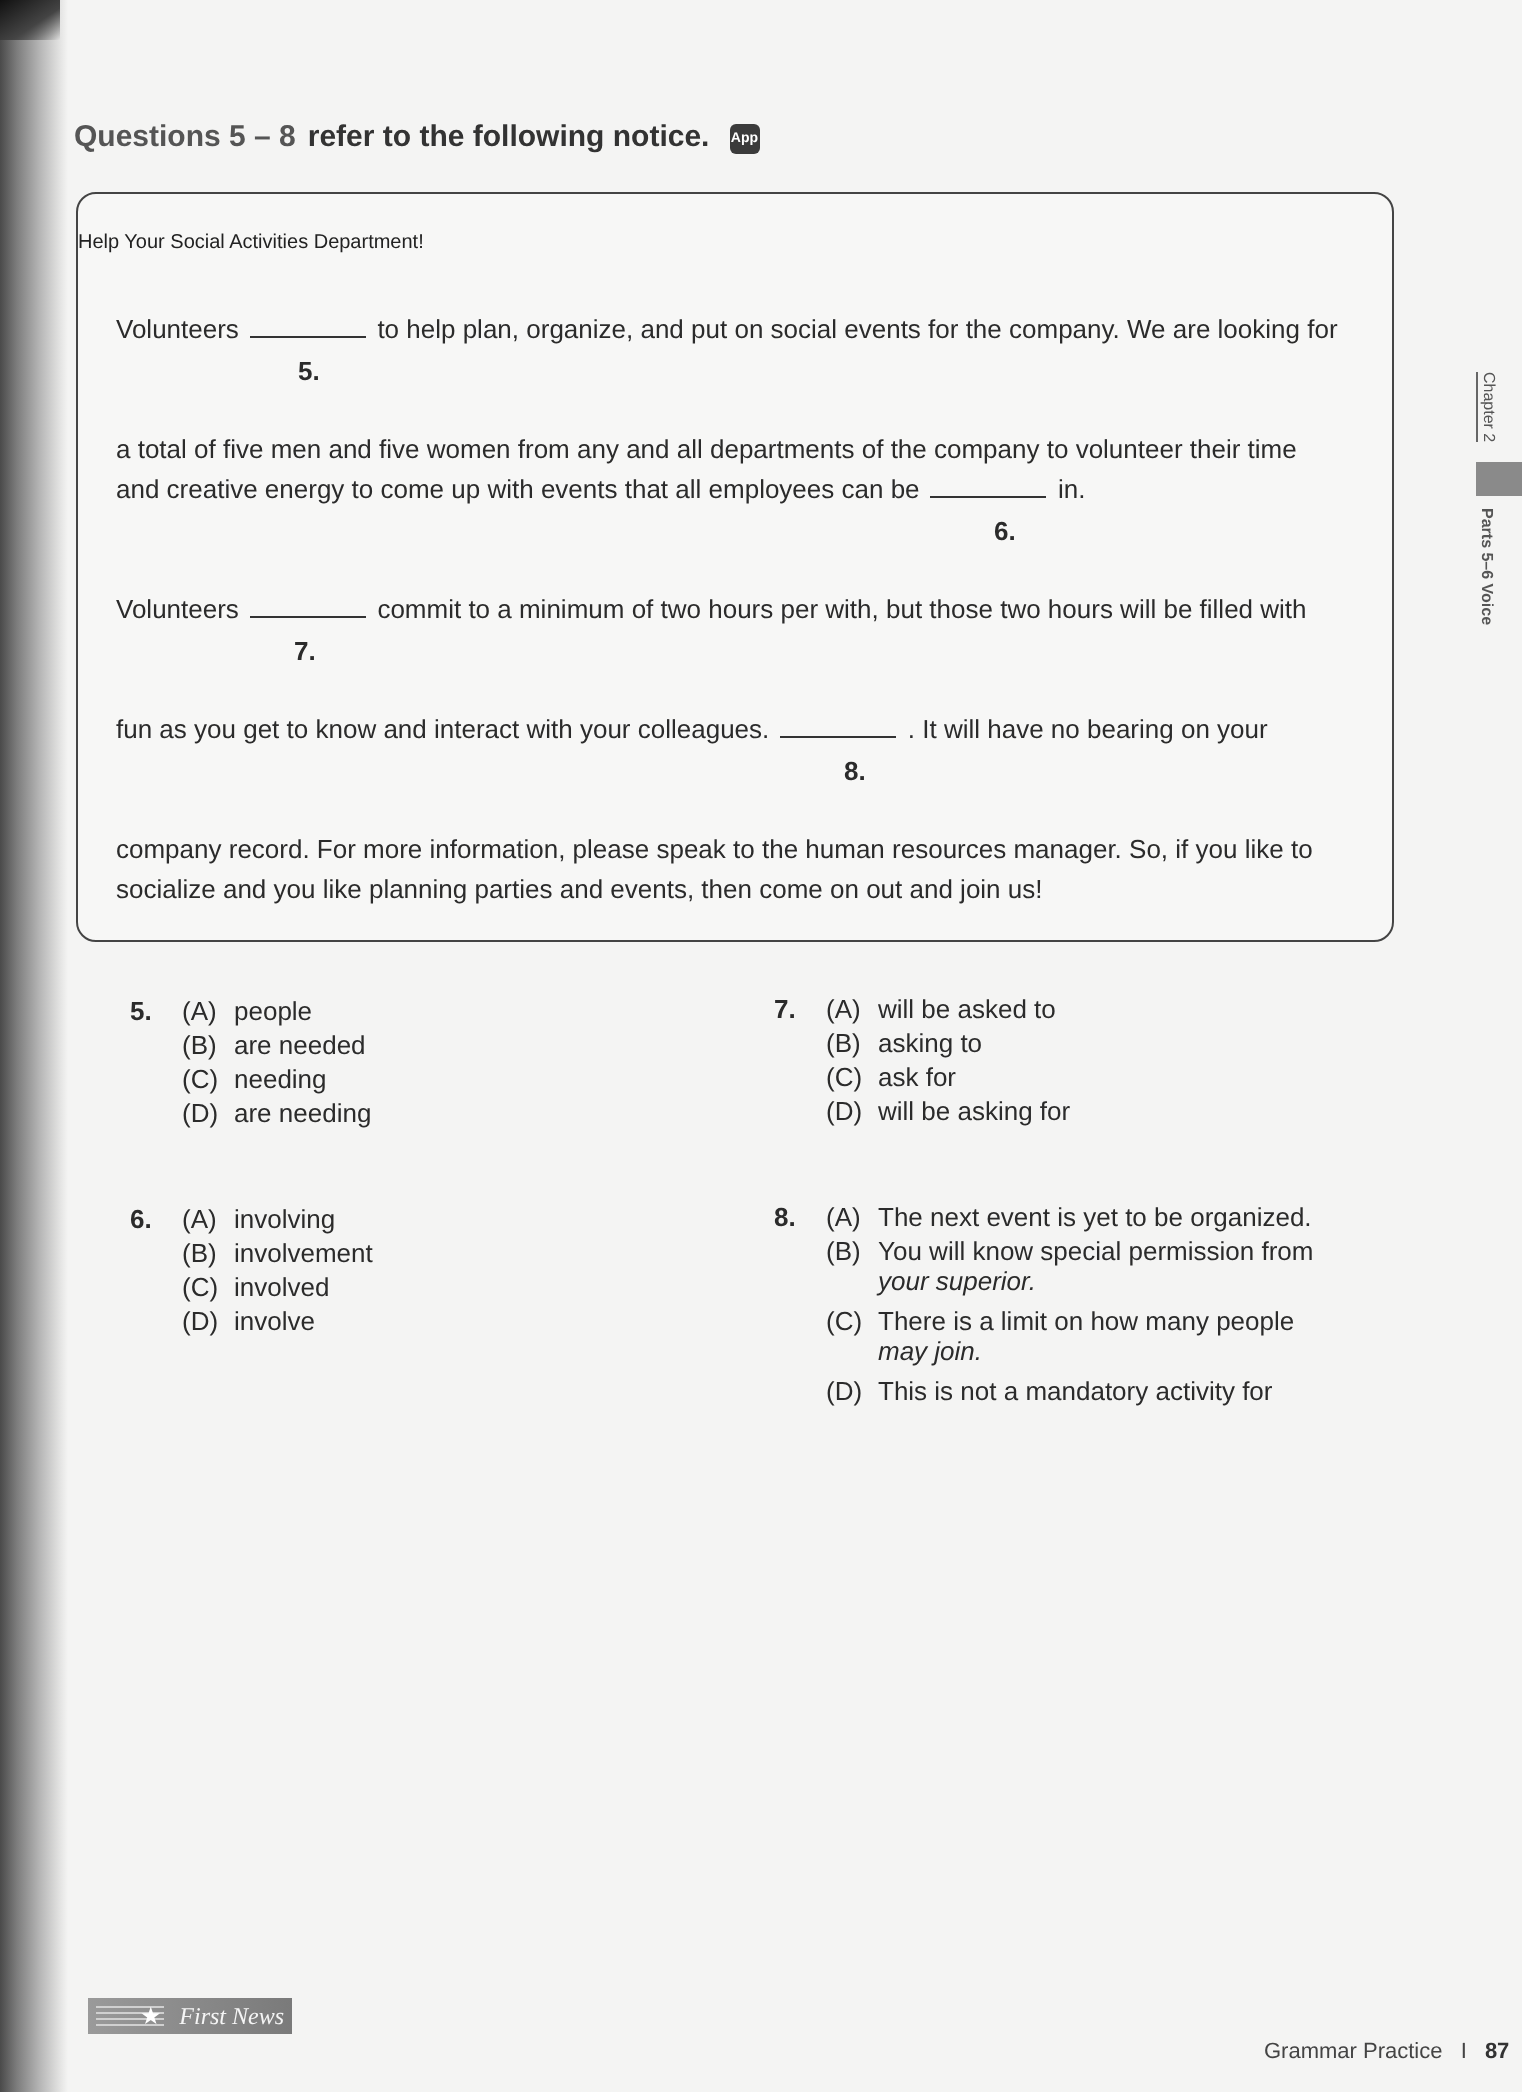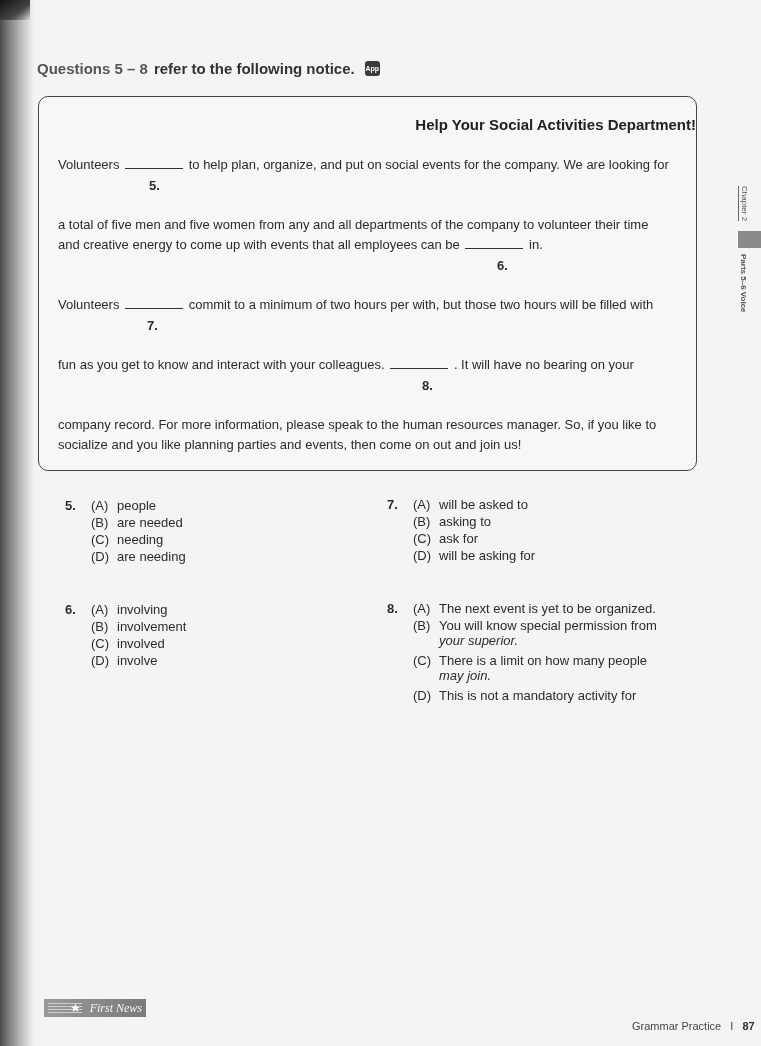--- a/index.html
+++ b/index.html
@@ -13,36 +13,36 @@
     position: absolute; left: 0; top: 0; width: 34px; height: 1046px;
     background: linear-gradient(to right, #4a4a4a 0%, #7d7d7d 25%, #b8b8b8 60%, #e6e6e5 90%, #f4f4f3 100%);
   }
   .spine-top {
     position: absolute; left: 0; top: 0; width: 30px; height: 20px;
     background: linear-gradient(to bottom right, #111 0%, #444 60%, transparent 100%);
   }
   .header {
     position: absolute; left: 37px; top: 60px;
     font-size: 15px; font-weight: bold; color: #333;
-    display: flex; align-items: center; gap: 6px;
+    display: flex; align-items: flex-end; gap: 6px;
   }
   .header .accent { color: #555; }
   .app-badge {
     display: inline-block; width: 15px; height: 15px; border-radius: 3px;
     background: #3b3b3b; color: #fff; font-size: 7px; line-height: 15px; text-align: center;
     font-weight: bold; margin-left: 4px;
   }
   .notice {
     position: absolute; left: 38px; top: 96px; width: 659px; height: 375px;
     border: 1.5px solid #444; border-radius: 10px; box-sizing: border-box;
     background: #f7f7f6;
   }
   .notice-title {
-    position: absolute; left: 0; right: 0; top: 19px; text-align: right;
-    font-size: 15px; font-weight: bold; color: #222;
+    position: absolute; left: 0; right: 0; top: 19px; text-align: left;
+    font-size: 10px; font-weight: normal; color: #222;
   }
   .line {
     position: absolute; left: 19px; font-size: 13px; color: #2b2b2b; white-space: nowrap;
   }
   .blank {
     display: inline-block; width: 58px; border-bottom: 1px solid #333; height: 10px; margin: 0 2px;
     vertical-align: baseline;
   }
   .qnum {
     position: absolute; font-size: 13px; font-weight: bold; color: #2b2b2b;

